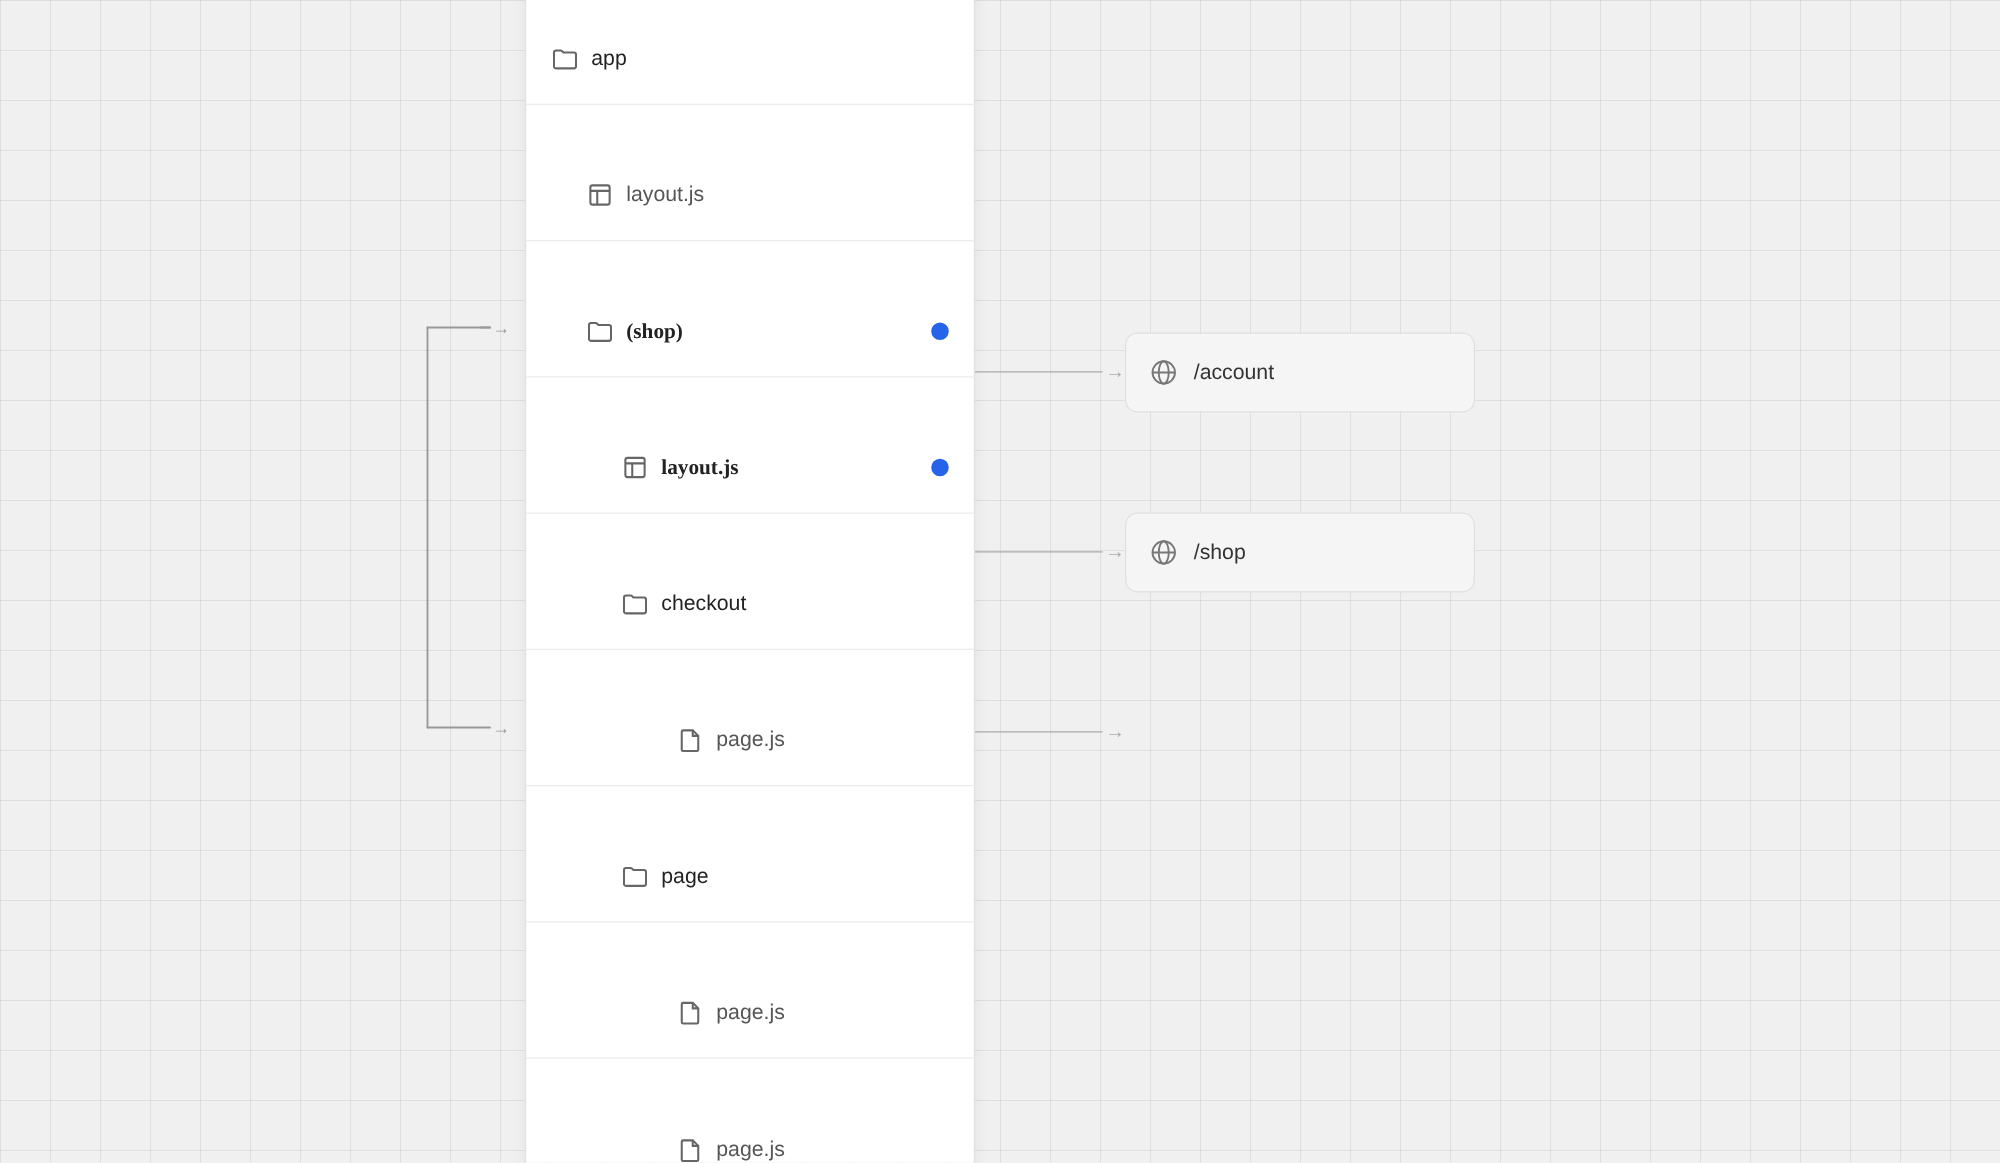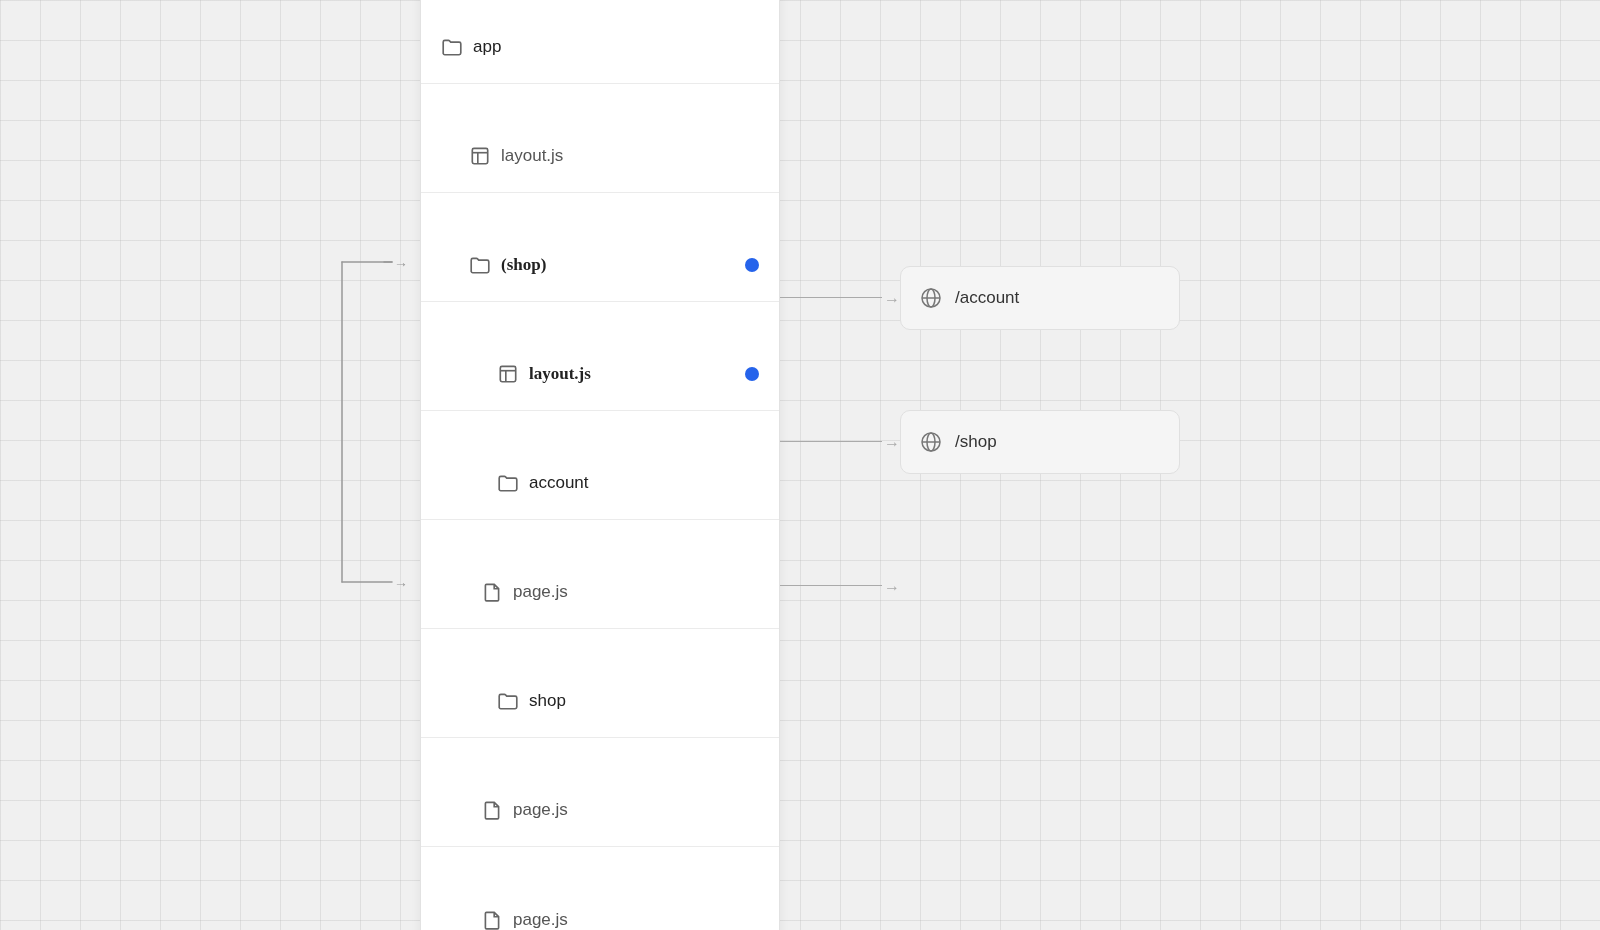--- a/index.html
+++ b/index.html
@@ -81,21 +81,21 @@
       width: 14px;
       height: 14px;
       border-radius: 50%;
       background: #2563eb;
       flex-shrink: 0;
     }
 
     
     .indent-1 { padding-left: 48px; }
     .indent-2 { padding-left: 76px; }
-    .indent-3 { padding-left: 60px; }
+    .indent-3 { padding-left: 120px; }
 
     
     .route-card {
       background: #f5f5f5;
       border: 1px solid #e0e0e0;
       border-radius: 10px;
       width: 280px;
       height: 64px;
       display: flex;
       align-items: center;
@@ -194,40 +194,40 @@
       <span class="label bold">layout.js</span>
       <div class="blue-dot"></div>
     </div>
 
     <div class="tree-row indent-2">
       <span class="icon">
         <svg viewBox="0 0 20 20" fill="none" stroke="#666" stroke-width="1.5">
           <path d="M2 5.5C2 4.67 2.67 4 3.5 4h3.29c.37 0 .72.15.97.4l1.08 1.1H16.5C17.33 5.5 18 6.17 18 7v8.5c0 .83-.67 1.5-1.5 1.5h-13A1.5 1.5 0 012 16V5.5z"></path>
         </svg>
       </span>
-      <span class="label">account</span>
+      <span class="label">checkout</span>
     </div>
 
     <div class="tree-row indent-3">
       <span class="icon">
         <svg viewBox="0 0 20 20" fill="none" stroke="#666" stroke-width="1.5">
           <path d="M5 3h7l4 4v10a1 1 0 01-1 1H5a1 1 0 01-1-1V4a1 1 0 011-1z"></path>
           <polyline points="12,3 12,7 16,7"></polyline>
         </svg>
       </span>
       <span class="label muted">page.js</span>
     </div>
 
     <div class="tree-row indent-2">
       <span class="icon">
         <svg viewBox="0 0 20 20" fill="none" stroke="#666" stroke-width="1.5">
           <path d="M2 5.5C2 4.67 2.67 4 3.5 4h3.29c.37 0 .72.15.97.4l1.08 1.1H16.5C17.33 5.5 18 6.17 18 7v8.5c0 .83-.67 1.5-1.5 1.5h-13A1.5 1.5 0 012 16V5.5z"></path>
         </svg>
       </span>
-      <span class="label">shop</span>
+      <span class="label">page</span>
     </div>
 
     <div class="tree-row indent-3">
       <span class="icon">
         <svg viewBox="0 0 20 20" fill="none" stroke="#666" stroke-width="1.5">
           <path d="M5 3h7l4 4v10a1 1 0 01-1 1H5a1 1 0 01-1-1V4a1 1 0 011-1z"></path>
           <polyline points="12,3 12,7 16,7"></polyline>
         </svg>
       </span>
       <span class="label muted">page.js</span>

